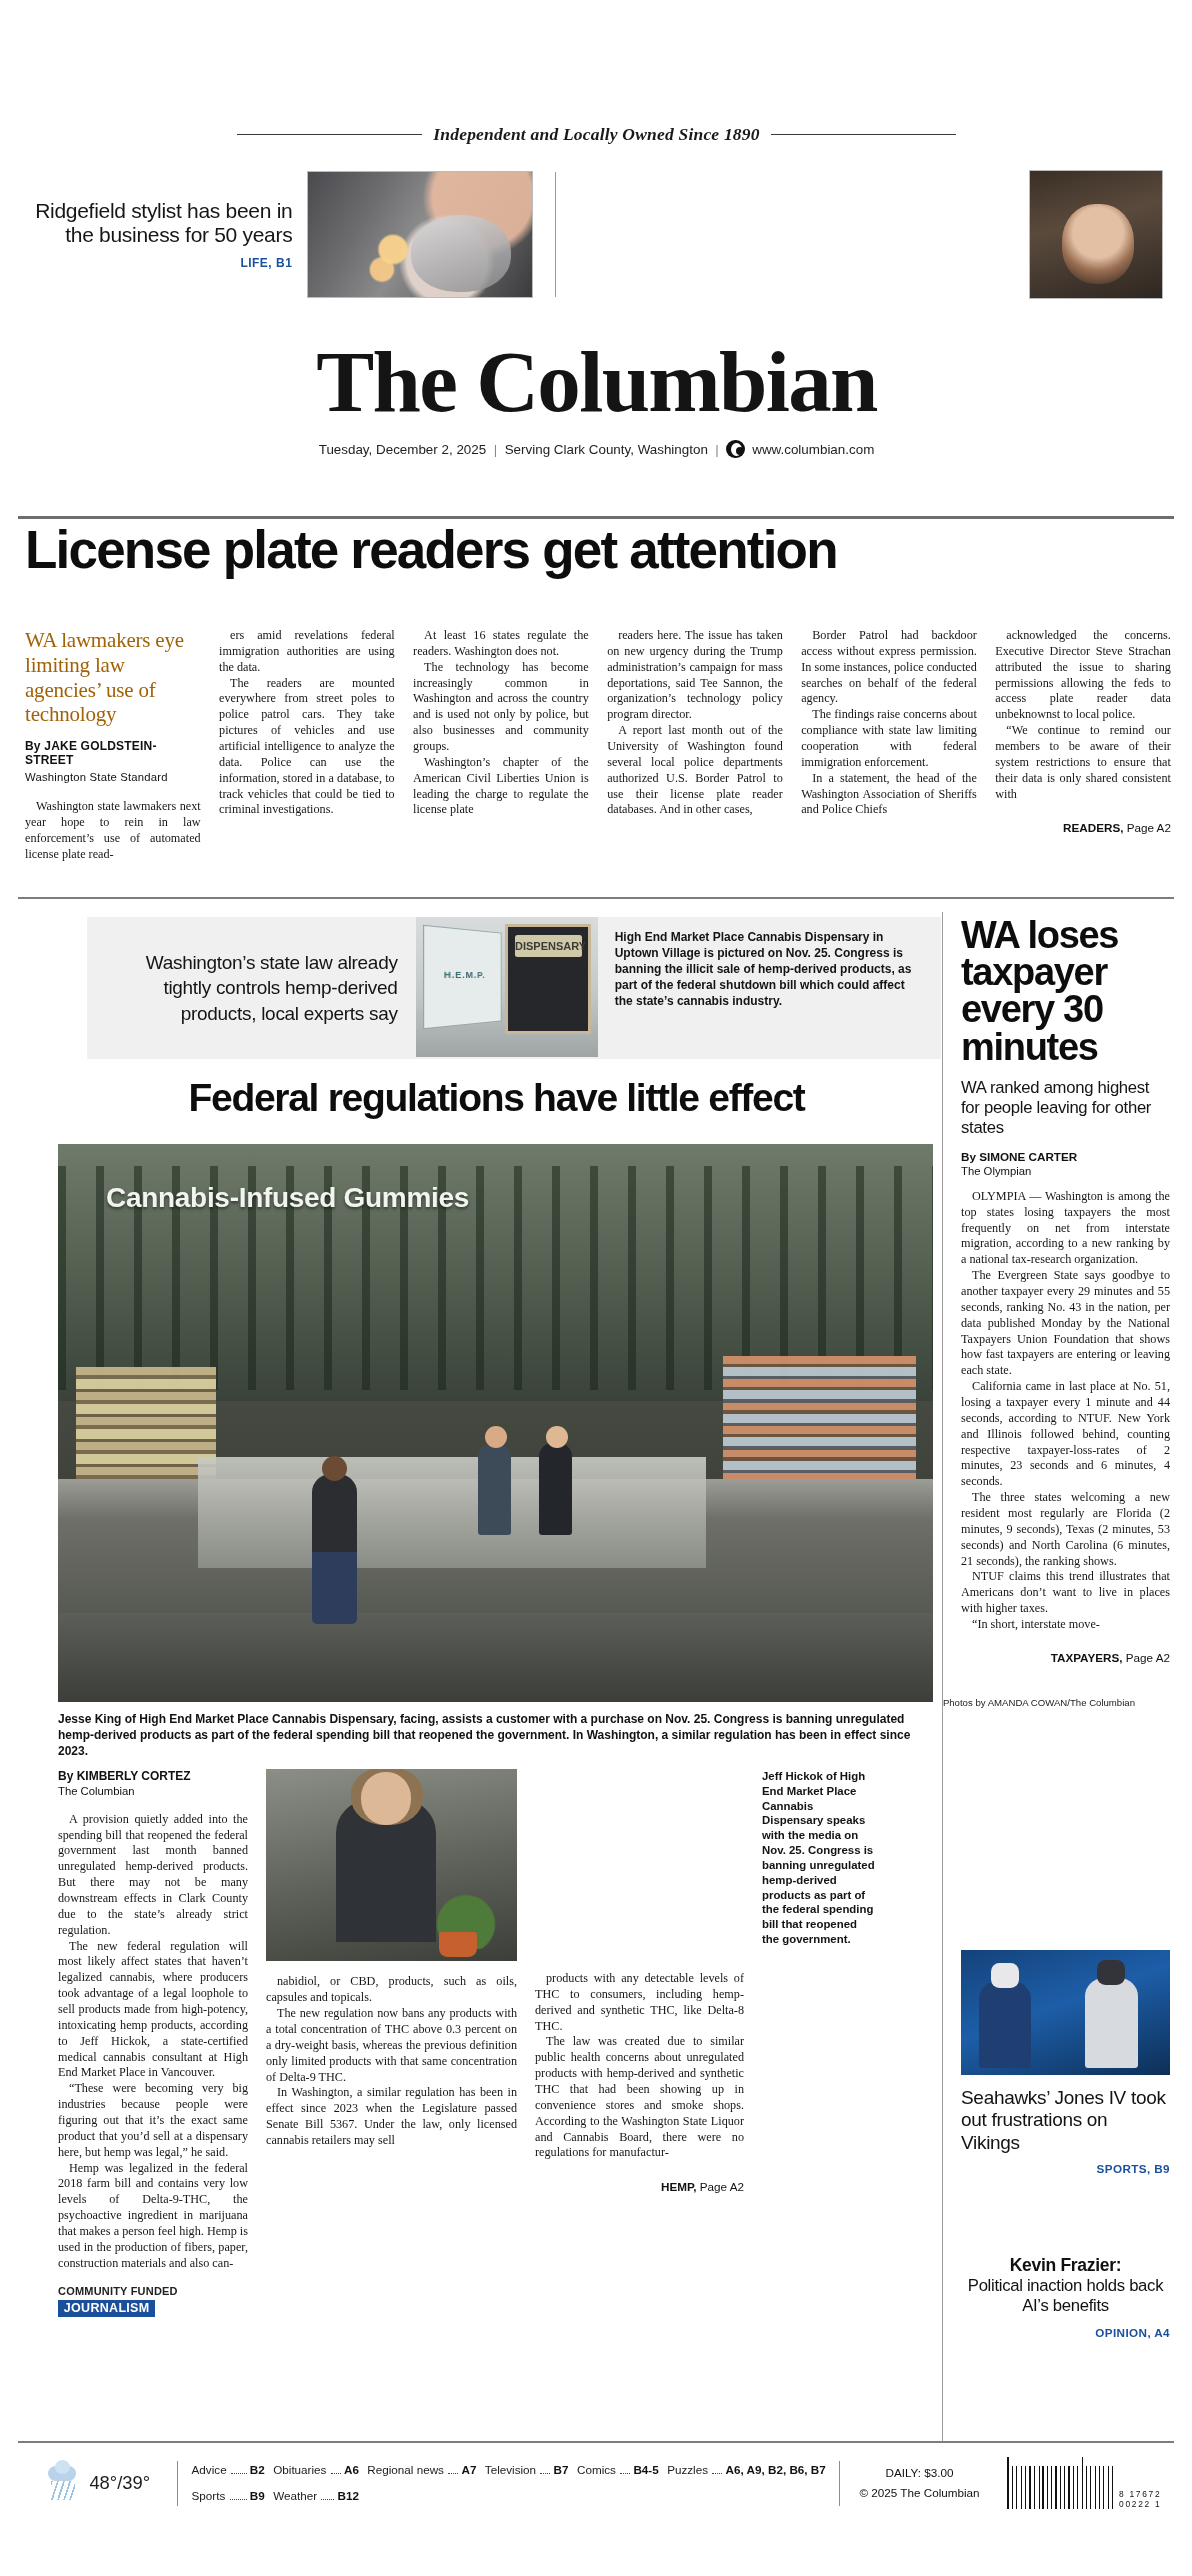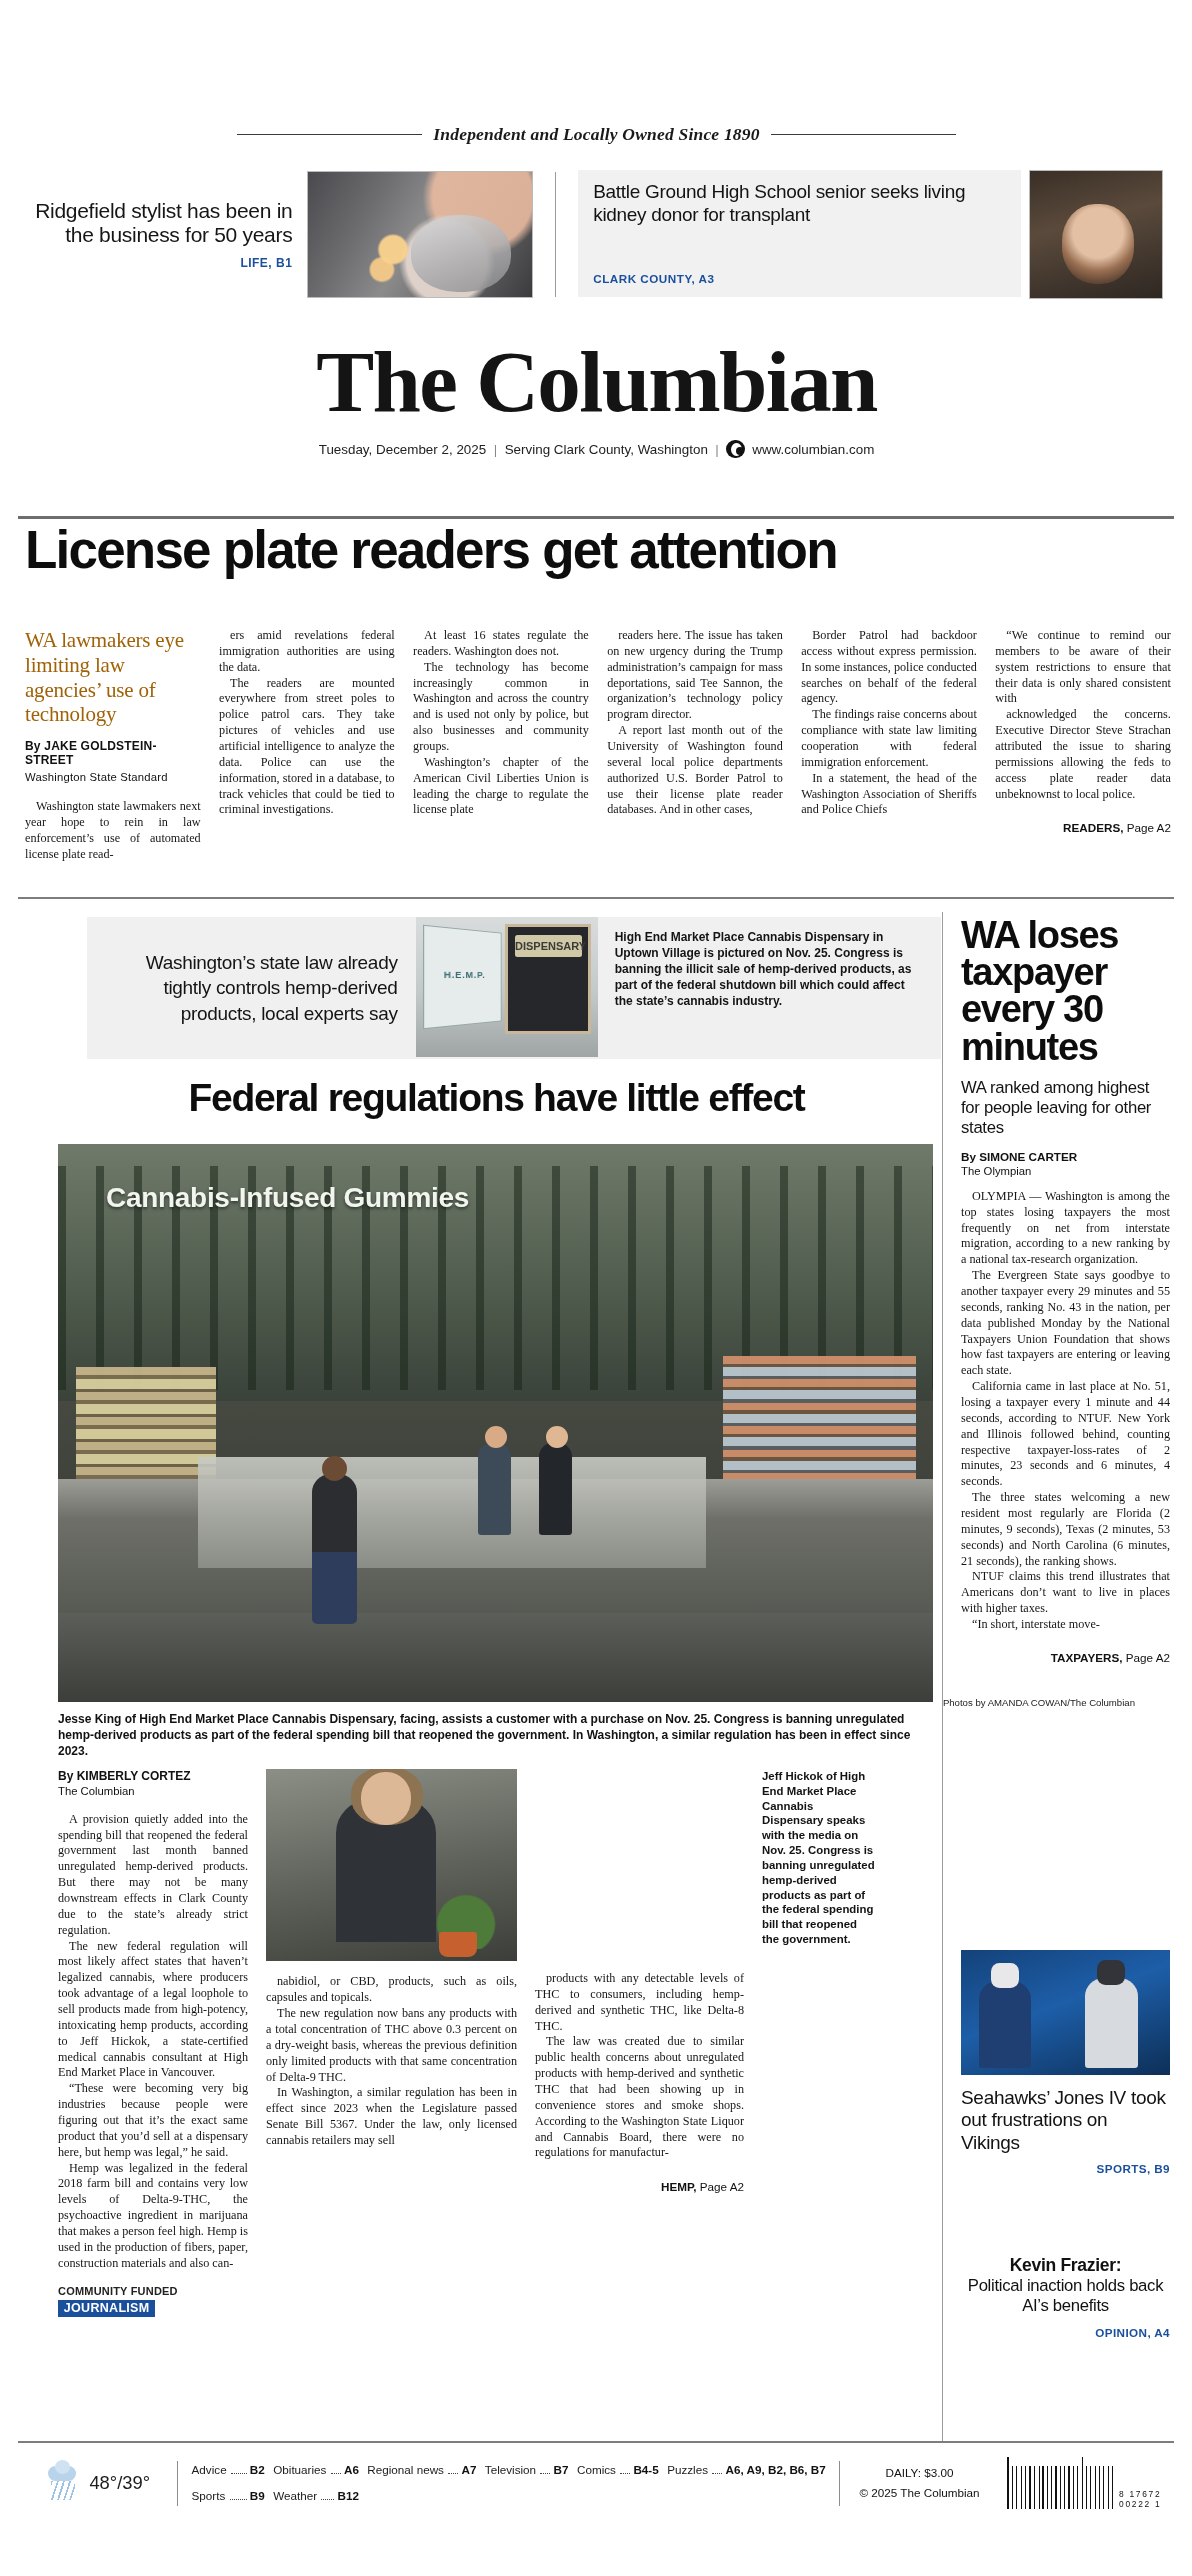--- a/index.html
+++ b/index.html
@@ -197,24 +197,20 @@
         <div class="t-head">Ridgefield stylist has been in the business for 50 years</div>
         <div class="t-label">LIFE, B1</div>
       </div>
       <div class="t-photo ph-a"></div>
     </div>
 
     <div class="teaser-div"></div>
 
     <div class="teaser teaser-b">
       <div class="tb-photo"></div>
-      <div class="tb-box">
-        <div class="tb-head">Battle Ground High School senior seeks living kidney donor for transplant</div>
-        <div class="tb-label">CLARK COUNTY, A3</div>
-      </div>
     </div>
   </div>
 
   <div class="masthead">
     <div class="nameplate">The Columbian</div>
     <div class="dateline">
       <span>Tuesday, December 2, 2025</span>
       <span class="sep">|</span>
       <span>Serving Clark County, Washington</span>
       <span class="sep">|</span>
@@ -264,22 +260,22 @@
     <div class="lcol">
       <div class="body">
         <p>Border Patrol had backdoor access without express permission. In some instances, police conducted searches on behalf of the federal agency.</p>
         <p>The findings raise concerns about compliance with state law limiting cooperation with federal immigration enforcement.</p>
         <p>In a statement, the head of the Washington Association of Sheriffs and Police Chiefs</p>
       </div>
     </div>
 
     <div class="lcol">
       <div class="body">
+        <p>acknowledged the concerns. Executive Director Steve Strachan attributed the issue to sharing permissions allowing the feds to access plate reader data unbeknownst to local police.</p>
         <p>“We continue to remind our members to be aware of their system restrictions to ensure that their data is only shared consistent with</p>
-        <p>acknowledged the concerns. Executive Director Steve Strachan attributed the issue to sharing permissions allowing the feds to access plate reader data unbeknownst to local police.</p>
       </div>
       <div class="jump">
         <span style="font-weight:700">READERS,</span><span> Page A2</span>
       </div>
     </div>
   </div>
 
   <div class="hr-mid" style="top:897px"></div>
   <div class="v-sep" style="left:942px;top:912px;height:1529px"></div>
 

